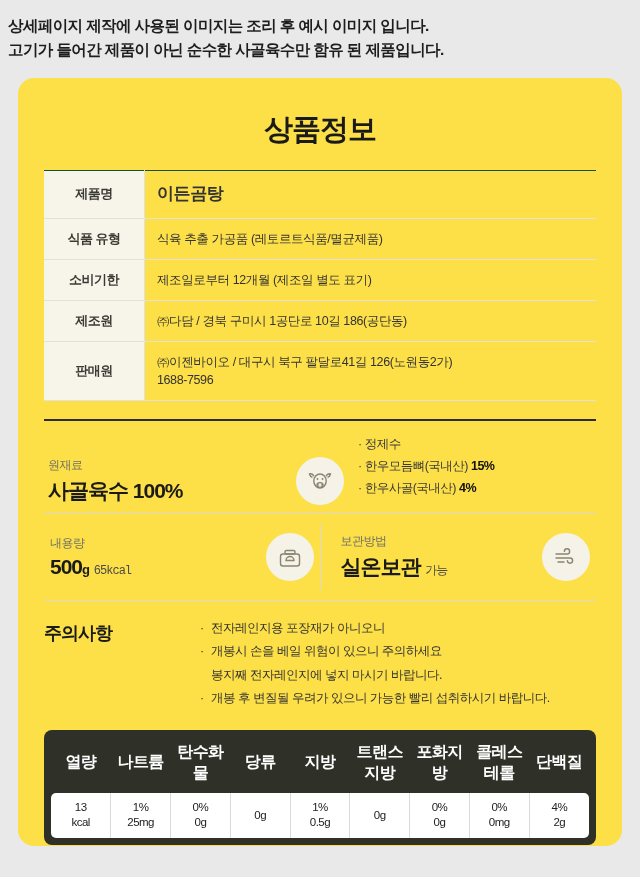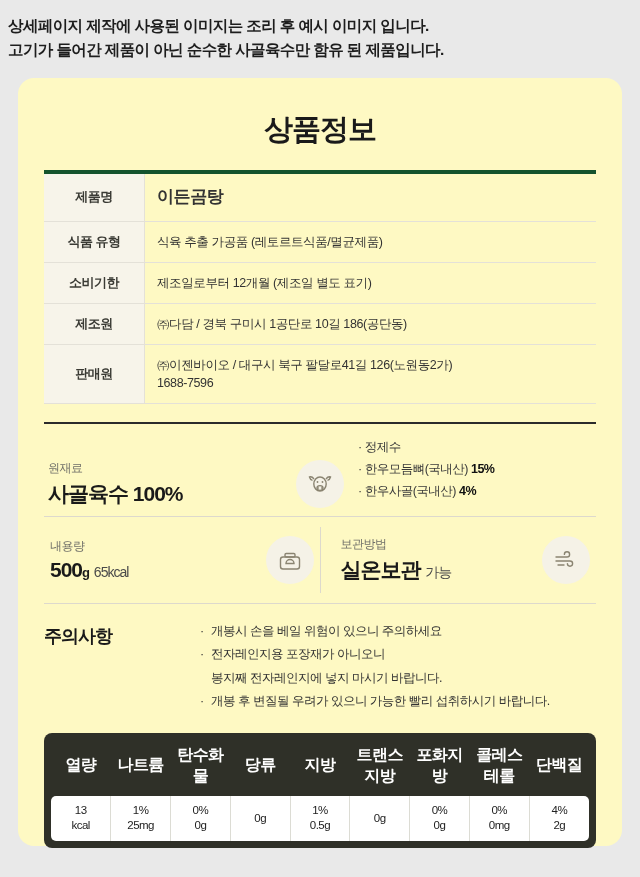--- a/index.html
+++ b/index.html
@@ -23,21 +23,21 @@
     color:#1d1d1d;
     letter-spacing:-0.6px;
     line-height:1.55;
     white-space:nowrap;
   }
 
   
   .card{
     position:relative;
     margin:6px 18px 0 18px;
-    background:#fef9c3;
+    background:#fde047;
     border-radius:16px;
     padding:22px 26px 26px 26px;
     box-sizing:border-box;
     height:768px;
   }
 
   .title{
     text-align:center;
     font-size:29px;
     font-weight:bold;
@@ -47,21 +47,21 @@
   }
 
   
   table.info{
     width:100%;
     border-collapse:collapse;
     table-layout:fixed;
     font-size:12.5px;
   }
   table.info tr{border-bottom:1px solid #e4e1d8;}
-  table.info tr:first-child{border-top:4px solid #14532d;}
+  table.info tr:first-child{border-top:1px solid #14532d;}
   table.info th{
     width:92px;
     background:#f7f4ea;
     font-weight:bold;
     color:#3a3a34;
     text-align:center;
     padding:11px 4px;
     letter-spacing:-0.5px;
     font-size:13px;
     border-right:1px solid #e4e1d8;
@@ -101,21 +101,21 @@
     margin-top:28px;
   }
   .spec-text{flex:1;padding-left:4px;}
   .spec-label{
     font-size:12px;color:#6f6f68;letter-spacing:-0.5px;margin-bottom:3px;
   }
   .spec-main{
     font-size:21px;font-weight:bold;letter-spacing:-1px;color:#1a1a1a;
   }
   .spec-main .sm{font-size:13px;font-weight:bold;}
-  .spec-main .sm2{font-size:14px;font-weight:normal;color:#4a4a4a;}
+  .spec-main .sm2{font-size:12px;font-weight:normal;color:#4a4a4a;font-family:Liberation Mono, monospace;}
   .icon-circle{
     width:48px;height:48px;border-radius:50%;
     background:#f5f2e7;
     display:flex;align-items:center;justify-content:center;
     flex:0 0 48px;
     margin-left:6px;
   }
   .icon-circle svg{display:block;}
   .ing-list{
     padding-left:14px;
@@ -283,22 +283,22 @@
           </div>
         </div>
       </div>
     </div>
 
     <hr class="rule-thin">
 
     <div class="caution">
       <div class="caution-title">주의사항</div>
       <div class="caution-list">
+        <div class="item">전자레인지용 포장재가 아니오니</div>
         <div class="item">개봉시 손을 베일 위험이 있으니 주의하세요</div>
-        <div class="item">전자레인지용 포장재가 아니오니</div>
         <div class="sub">봉지째 전자레인지에 넣지 마시기 바랍니다.</div>
         <div class="item">개봉 후 변질될 우려가 있으니 가능한 빨리 섭취하시기 바랍니다.</div>
       </div>
     </div>
 
     <div class="nutri">
       <table class="nutri-tbl">
         <thead>
           <tr>
             <th>열량</th>

